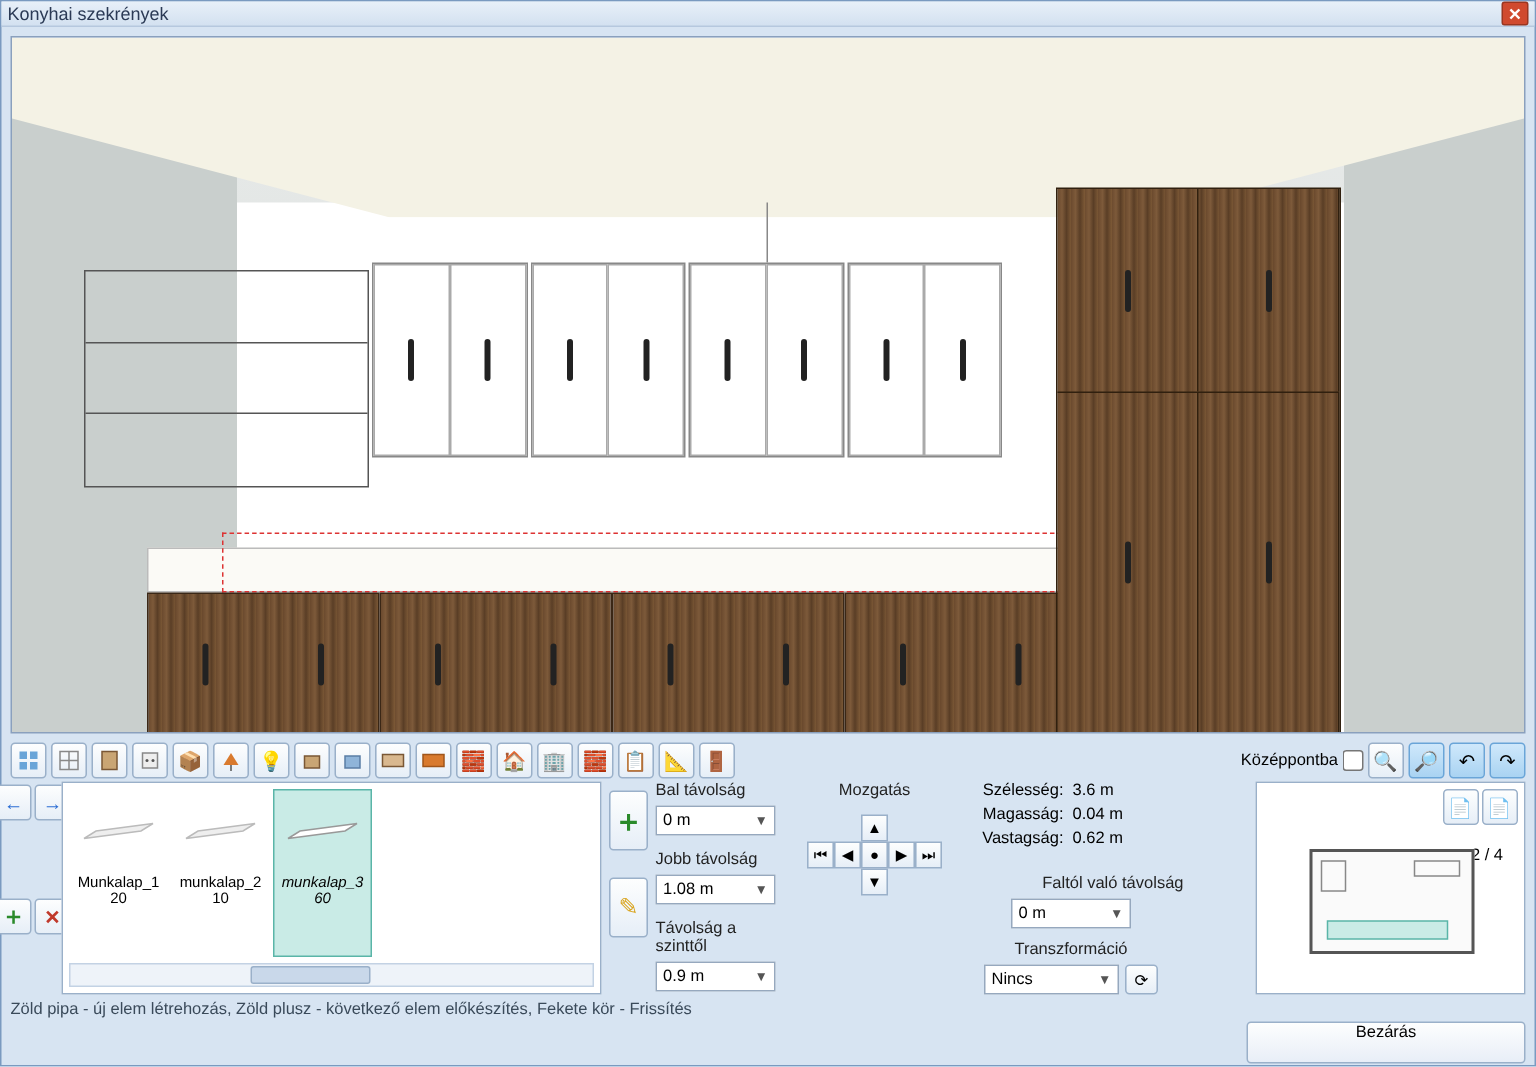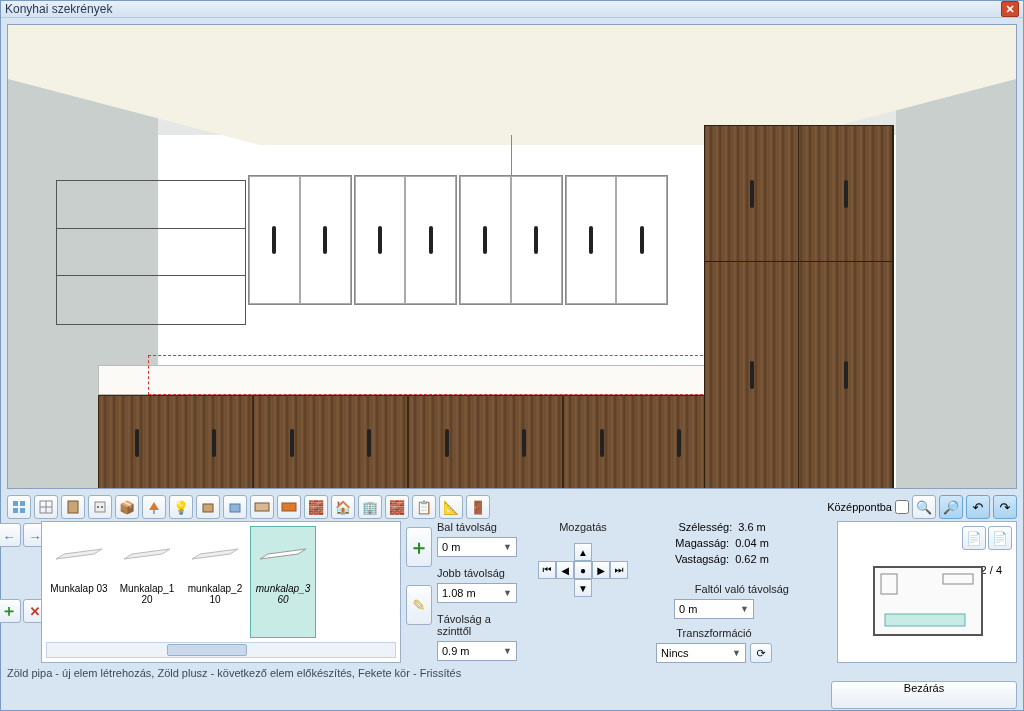--- a/index.html
+++ b/index.html
@@ -52,21 +52,21 @@
 .bigbtn { width: 26px; height: 40px; border: 1px solid #9ab0c9; background: linear-gradient(#fdfefe,#e6eef7); border-radius: 3px; display: flex; align-items: center; justify-content: center; font-size: 16px; cursor: pointer; }
 
 .props { flex: 1; display: flex; gap: 6px; }
 .pcol { display: flex; flex-direction: column; gap: 4px; }
 .plabel { color: #222; }
 .combo { height: 20px; border: 1px solid #96a8be; background: #fff; display: flex; align-items: center; padding: 0 4px; cursor: pointer; }
 .combo .arr { margin-left: auto; font-size: 9px; color: #555; }
 .dpad { width: 90px; display: grid; grid-template-columns: repeat(5,18px); grid-template-rows: repeat(3,18px); gap: 0; justify-content: center; }
 .dbtn { border: 1px solid #9ab0c9; background: linear-gradient(#fdfefe,#e6eef7); display: flex; align-items: center; justify-content: center; font-size: 10px; cursor: pointer; }
 .dblank { }
-.kv { display: flex; gap: 6px; justify-content: center; }
+.kv { display: flex; gap: 6px; }
 .kv .k { width: 70px; text-align: right; }
 .refresh { width: 22px; height: 20px; border: 1px solid #9ab0c9; background: linear-gradient(#fdfefe,#e6eef7); border-radius: 3px; display: flex; align-items: center; justify-content: center; cursor: pointer; }
 
 .preview { width: 180px; border: 1px solid #9ab0c9; background: #fff; margin-right: 0; position: relative; }
 .preview .ptop { position: absolute; top: 4px; right: 4px; display: flex; gap: 2px; }
 .preview .pager { position: absolute; top: 42px; right: 14px; font-size: 11px; }
 .floorplan { position: absolute; left: 35px; top: 44px; width: 110px; height: 70px; border: 2px solid #555; background: #fafafa; }
 
 .status { height: 22px; margin: 4px 6px 0 6px; display: flex; align-items: center; color: #3a4a5a; }
 .footer { height: 34px; margin: 2px 6px 4px 6px; display: flex; justify-content: flex-end; }
@@ -272,28 +272,20 @@
     </div>
 
     <div class="gallery">
       <div class="gitems">
         <div class="gitem">
           <div class="gthumb">
               <svg width="50" height="20">
                 <polygon points="2,15 40,10 48,5 10,10" fill="#eee" stroke="#bbb"></polygon>
               </svg>
             </div>
-          <div class="glabel">Munkalap 03</div>
-        </div>
-        <div class="gitem">
-          <div class="gthumb">
-              <svg width="50" height="20">
-                <polygon points="2,15 40,10 48,5 10,10" fill="#eee" stroke="#bbb"></polygon>
-              </svg>
-            </div>
           <div class="glabel">Munkalap_120</div>
         </div>
         <div class="gitem">
           <div class="gthumb">
               <svg width="50" height="20">
                 <polygon points="2,15 40,10 48,5 10,10" fill="#eee" stroke="#bbb"></polygon>
               </svg>
             </div>
           <div class="glabel">munkalap_210</div>
         </div>

